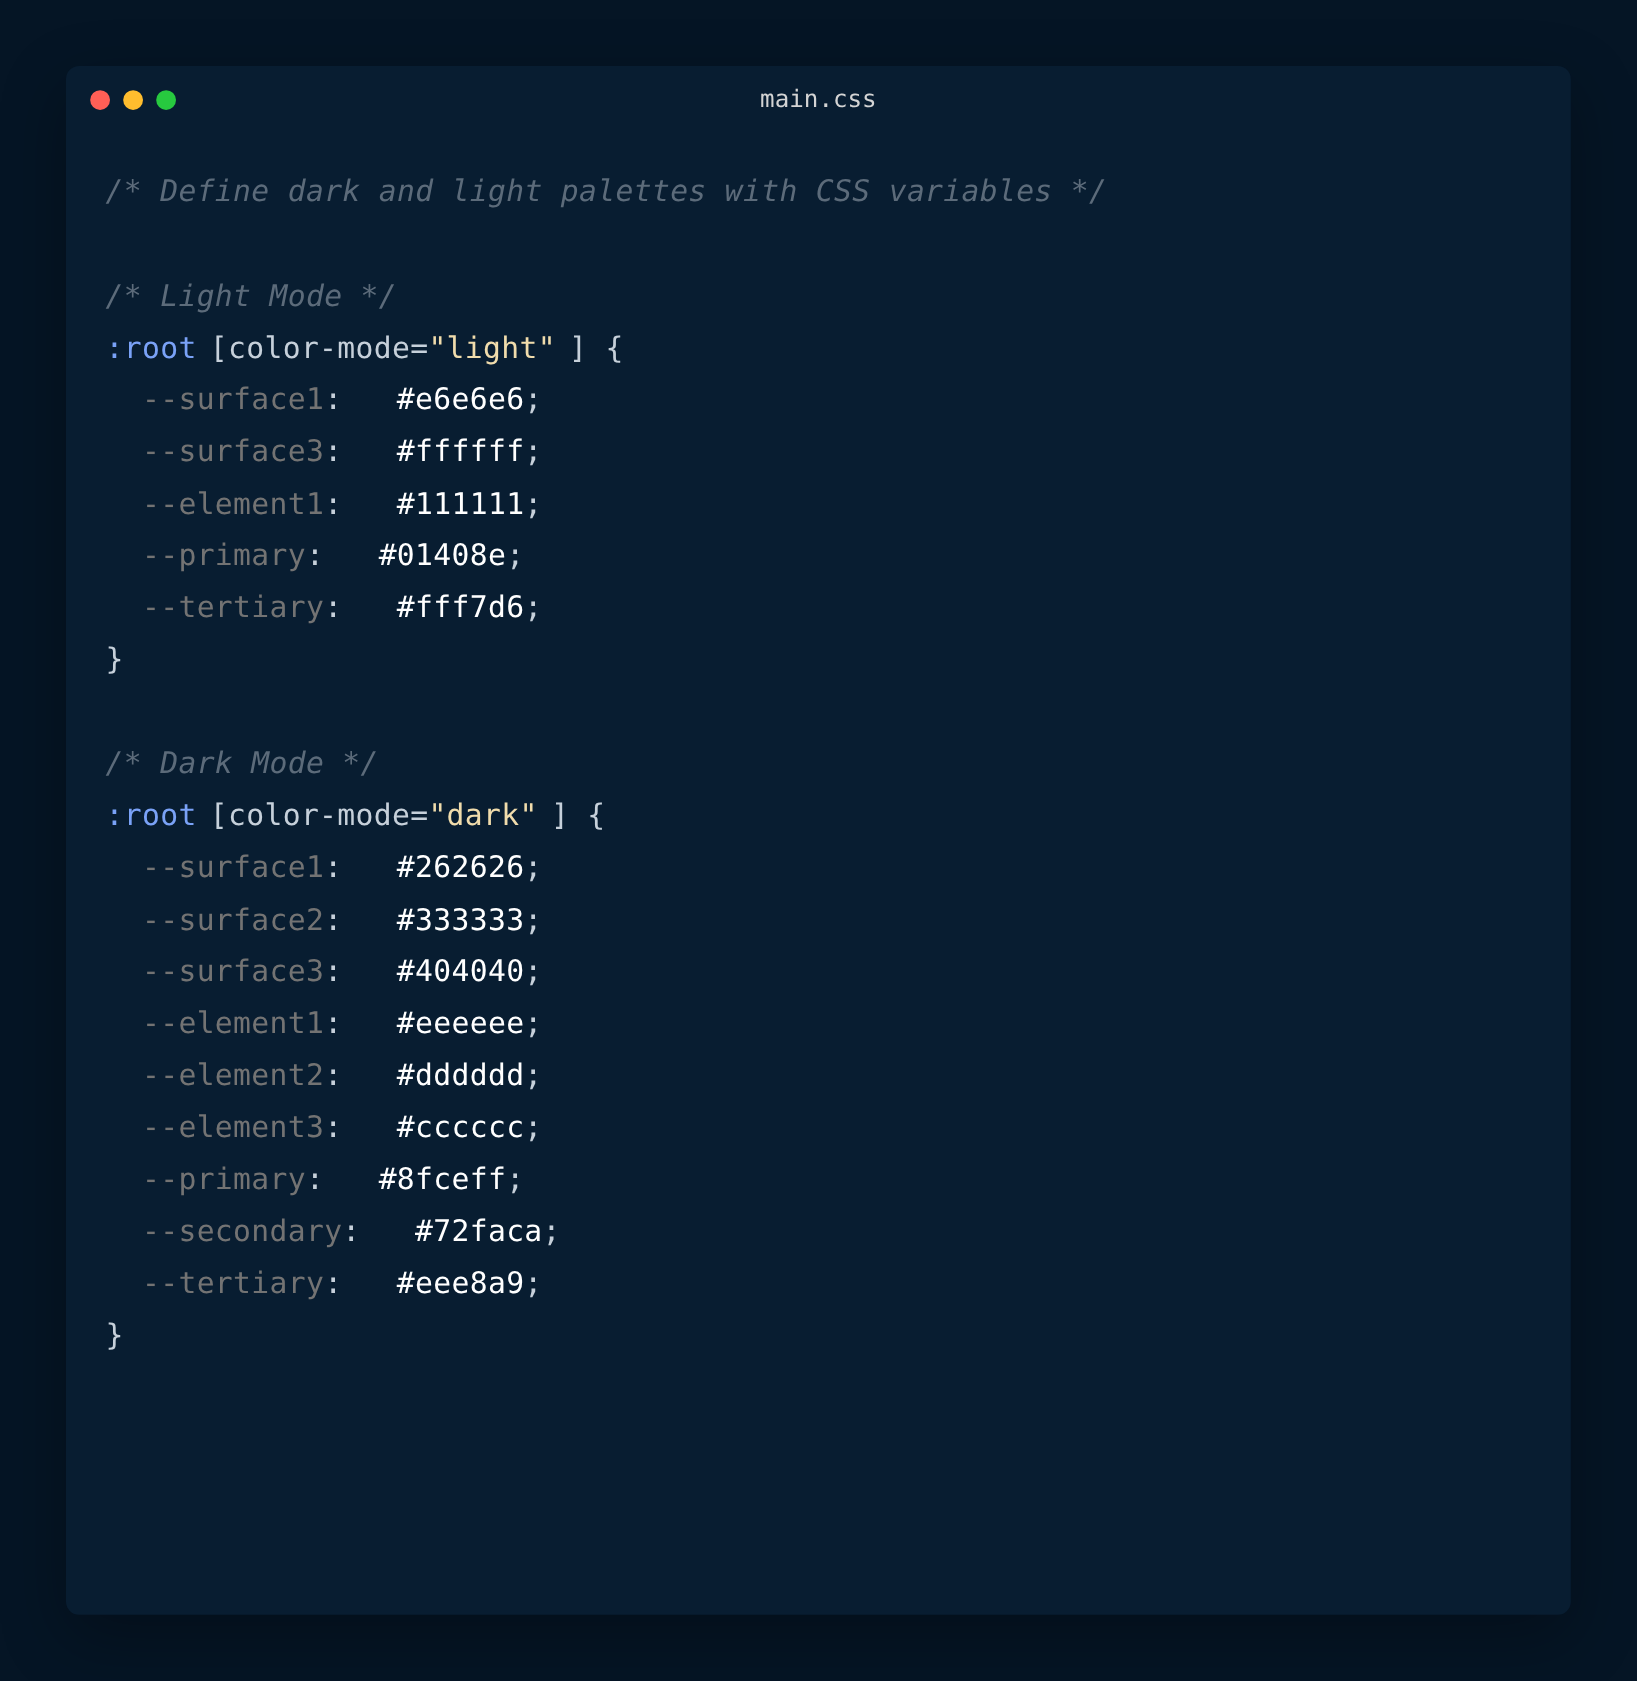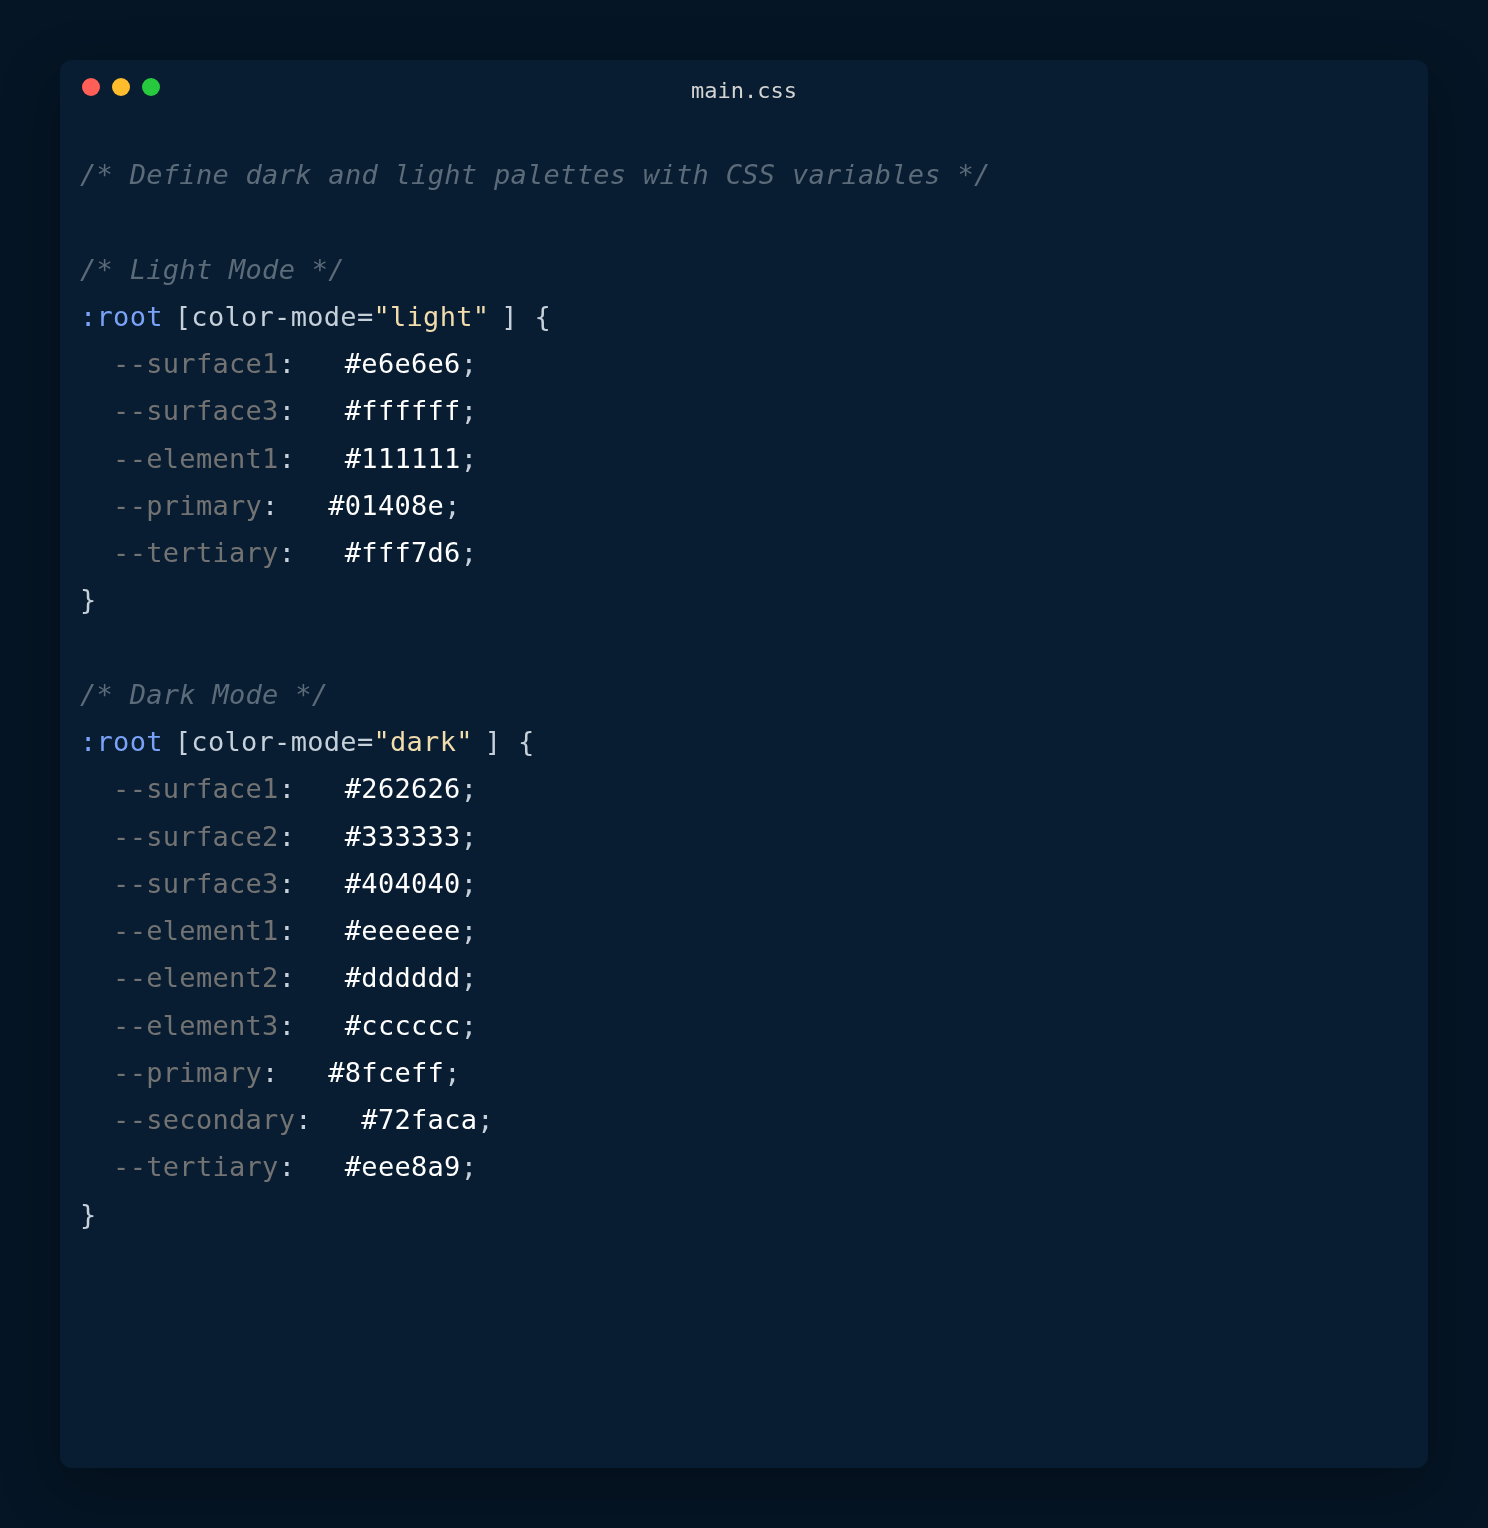--- a/index.html
+++ b/index.html
@@ -19,21 +19,21 @@
     .editor-window {
       background: #081d31;
       border-radius: 12px;
       overflow: hidden;
       height: 100%;
       box-shadow: 0 20px 60px rgba(0,0,0,0.3);
     }
 
     .title-bar {
       display: flex;
-      align-items: flex-start;
+      align-items: center;
       padding: 18px 22px;
       position: relative;
     }
 
     .traffic-lights {
       display: flex;
       gap: 12px;
       position: absolute;
       left: 22px;
     }
@@ -49,21 +49,21 @@
     .traffic-light.green { background: #27c93f; }
 
     .file-title {
       color: #d4d4d4;
       font-size: 22px;
       margin: 0 auto;
       font-weight: 400;
     }
 
     .code-content {
-      padding: 30px 20px;
+      padding: 30px 36px;
       font-size: 27px;
       line-height: 1.75;
       letter-spacing: 0.3px;
     }
 
     .line {
       white-space: pre;
     }
 
     .tok-comment {

